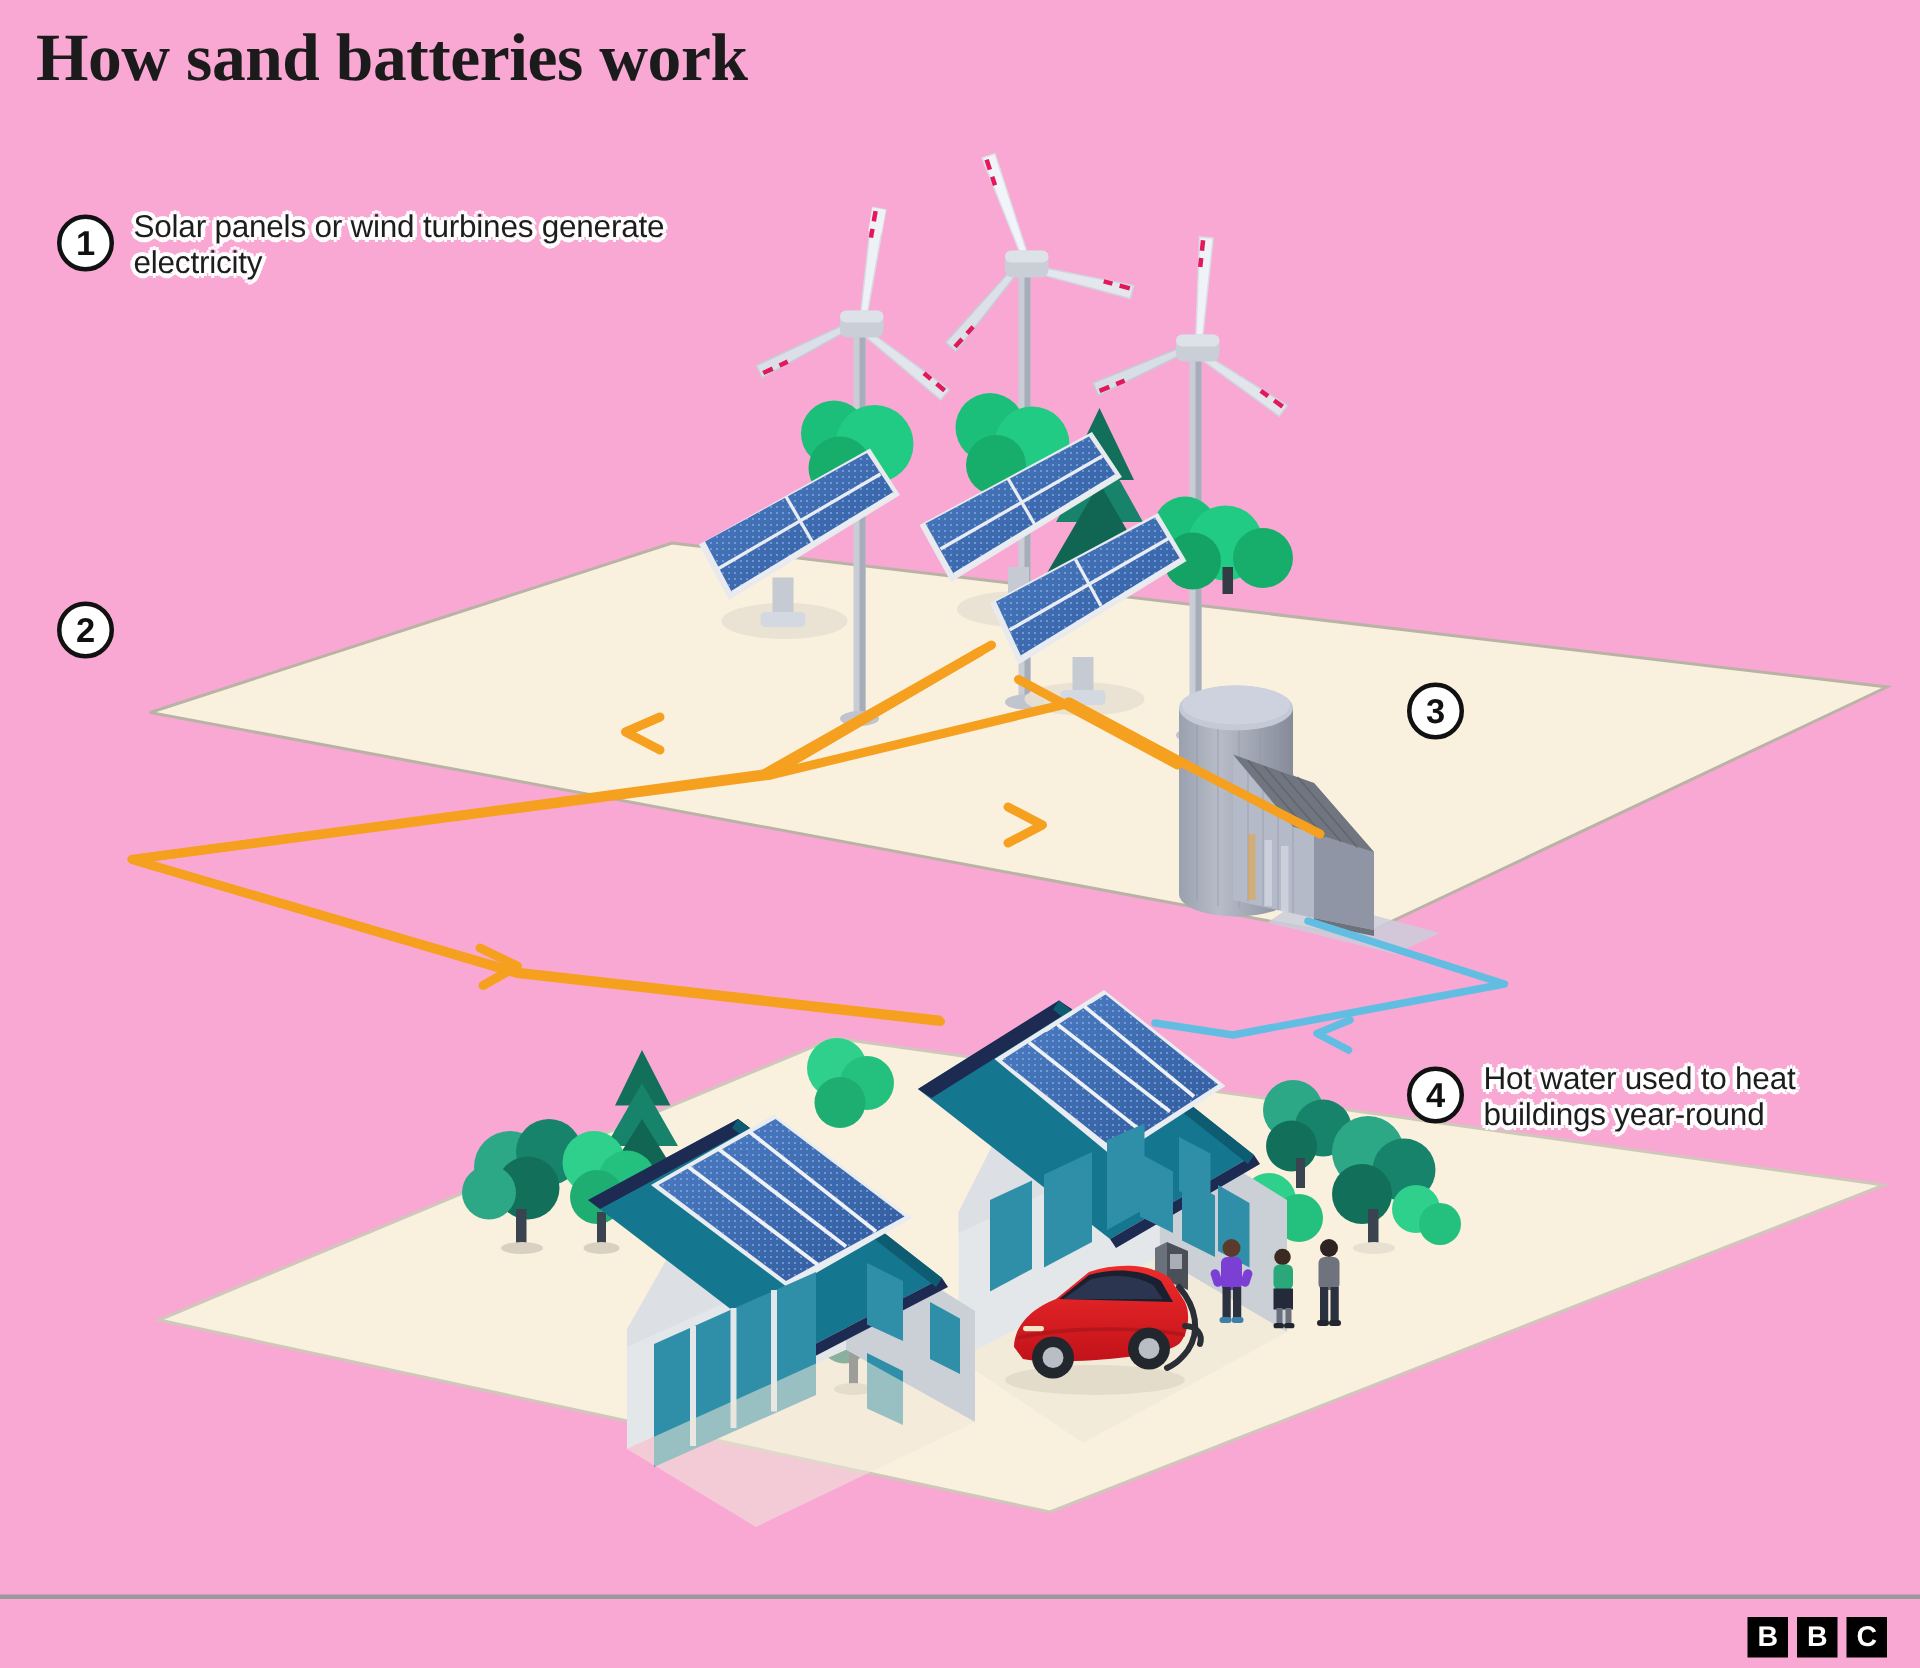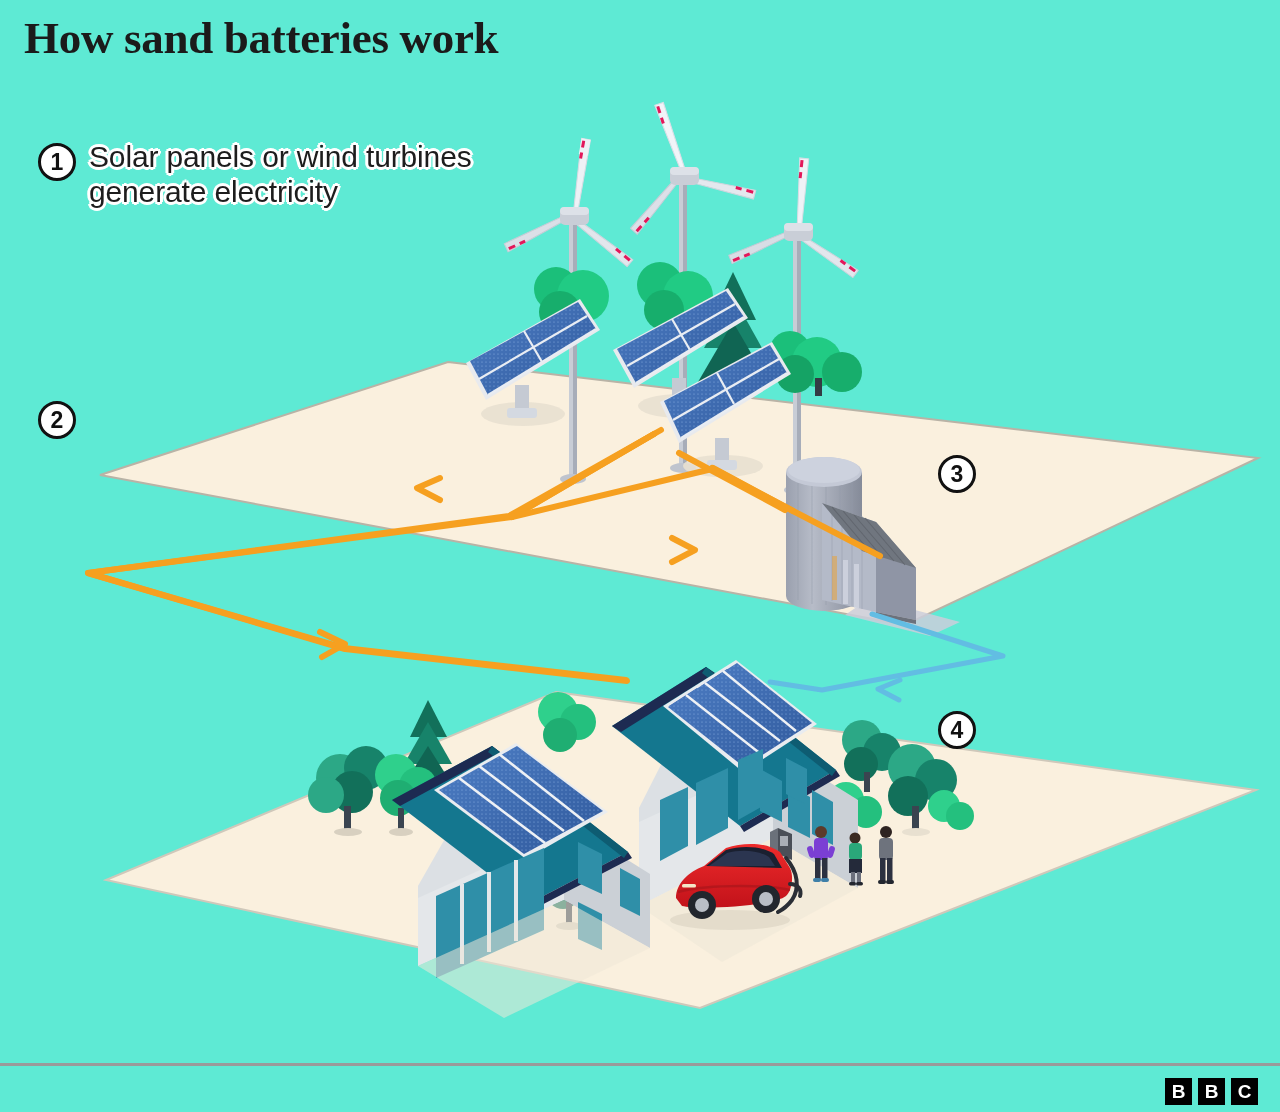--- a/index.html
+++ b/index.html
@@ -4,21 +4,21 @@
 <title>How sand batteries work</title>
 <style>
   html,body{margin:0;padding:0;background:#ffffff;}
   body{
     width:1280px;height:1112px;
     font-family:"Liberation Sans","DejaVu Sans",sans-serif;
     color:#222222;
     overflow:hidden;
     position:relative;
   }
-  #stage{position:relative;width:1280px;height:1112px;background:#5eead4;}
+  #stage{position:relative;width:1280px;height:1112px;background:#f9a8d4;}
 
   
   .title{
     position:absolute;left:24px;top:12px;
     font-family:"Liberation Serif","DejaVu Serif",serif;
     font-weight:700;
     font-size:45px;
     letter-spacing:-0.3px;
     color:#1b1b1b;
     white-space:nowrap;
@@ -32,21 +32,21 @@
     border:3px solid #111111;
     background:#ffffff;
     color:#111111;
     font-weight:700;font-size:23px;
     display:flex;align-items:center;justify-content:center;
     box-sizing:border-box;
     line-height:1;
     margin-top:3px;
   }
   .calltext{
-    font-size:30px;line-height:1.16;
+    font-size:21px;line-height:1.16;
     color:#1d1d1d;
     font-weight:400;
     letter-spacing:-0.15px;
     text-shadow:
       -2px -2px 0 #fff, 2px -2px 0 #fff, -2px 2px 0 #fff, 2px 2px 0 #fff,
       -3px 0 0 #fff, 3px 0 0 #fff, 0 -3px 0 #fff, 0 3px 0 #fff;
   }
   .hl{color:#d0021b;}
 
   #callout-1{left:38px;top:140px;width:470px;}
@@ -520,20 +520,21 @@
   <div class="callout" id="callout-2">
     <div class="numbadge">2</div>
   </div>
 
   <div class="callout" id="callout-3">
     <div class="numbadge">3</div>
   </div>
 
   <div class="callout" id="callout-4">
     <div class="numbadge">4</div>
+    <div class="calltext"><span>Hot water used to heat buildings year-round</span></div>
   </div>
 
   <div class="footer-rule"></div>
   <div class="bbc-logo">
     <span>B</span>
     <span>B</span>
     <span>C</span>
   </div>
 
 </div>

